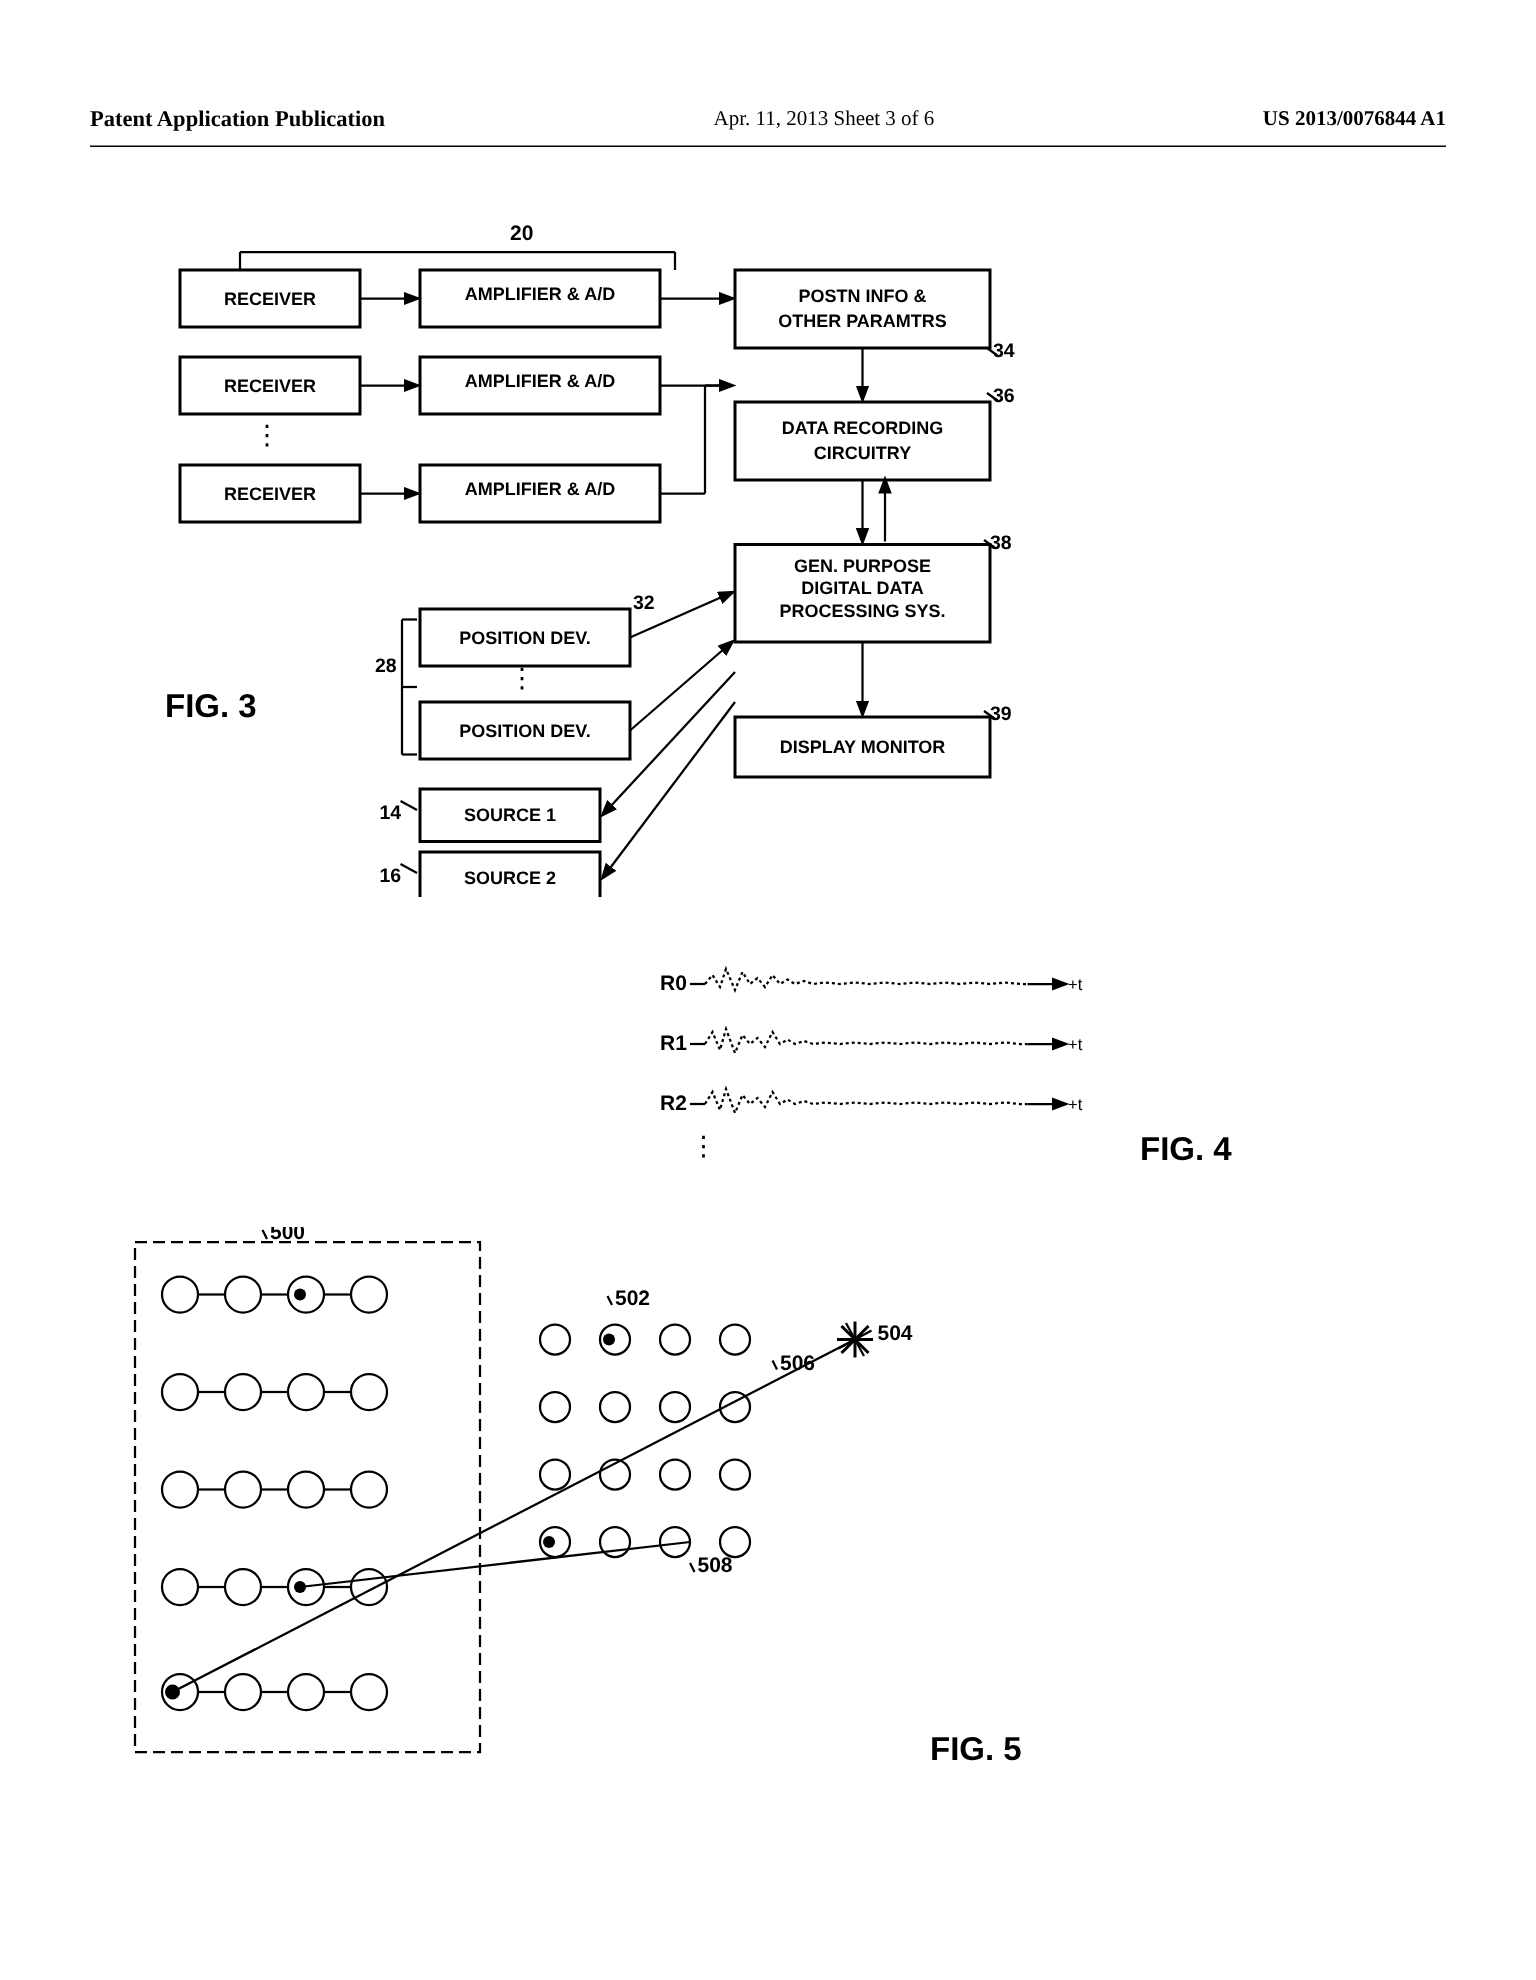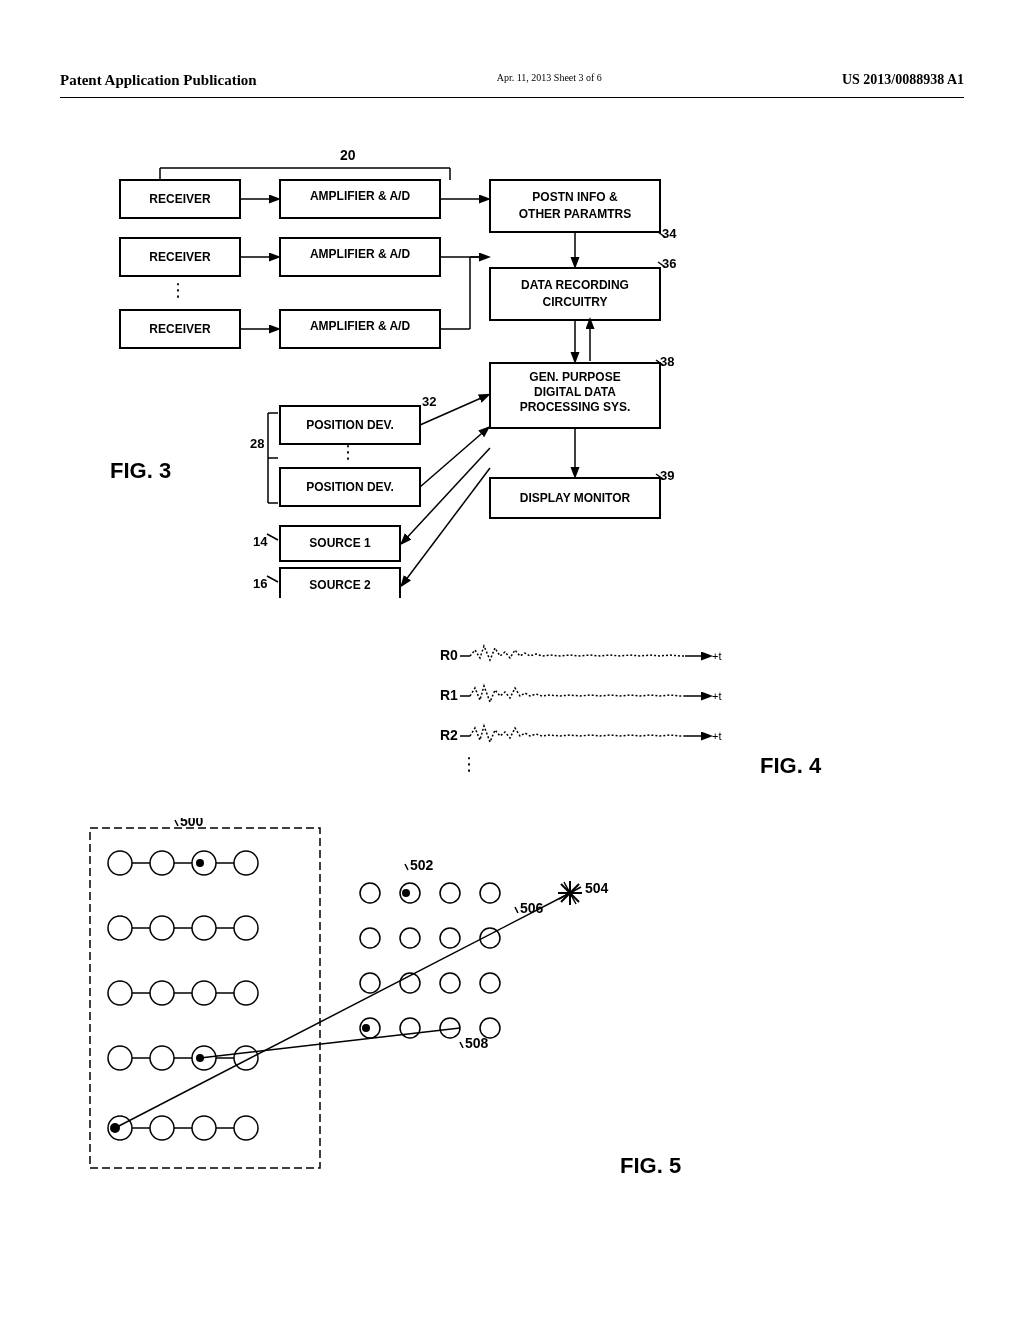--- a/index.html
+++ b/index.html
@@ -28,21 +28,21 @@
       align-items: flex-start;
       margin-bottom: 40px;
       border-bottom: 1px solid #000;
       padding-bottom: 8px;
     }
     .header-left {
       font-weight: bold;
       font-size: 15px;
     }
     .header-center {
-      font-size: 10px;
+      font-size: 14px;
       text-align: center;
     }
     .header-right {
       font-size: 14px;
       font-weight: bold;
     }
 
     
     .fig3-container {
       position: relative;
@@ -73,21 +73,21 @@
     }
   </style>
 </head>
 <body>
 
 <div class="page">
 
   <div class="header">
     <div class="header-left">Patent Application Publication</div>
     <div class="header-center">Apr. 11, 2013   Sheet 3 of 6</div>
-    <div class="header-right">US 2013/0088938 A1</div>
+    <div class="header-right">US 2013/0076844 A1</div>
   </div>
 
   <div class="fig3-container">
     <svg width="900" height="460" viewBox="0 0 900 460" style="position:absolute;left:0;top:0;">
 
       <text x="280" y="22" font-size="14" font-family="Arial" font-weight="bold">20</text>
 
       <line x1="100" y1="30" x2="390" y2="30" stroke="#000" stroke-width="1.5"></line>
       <line x1="100" y1="30" x2="100" y2="42" stroke="#000" stroke-width="1.5"></line>
       <line x1="390" y1="30" x2="390" y2="42" stroke="#000" stroke-width="1.5"></line>

